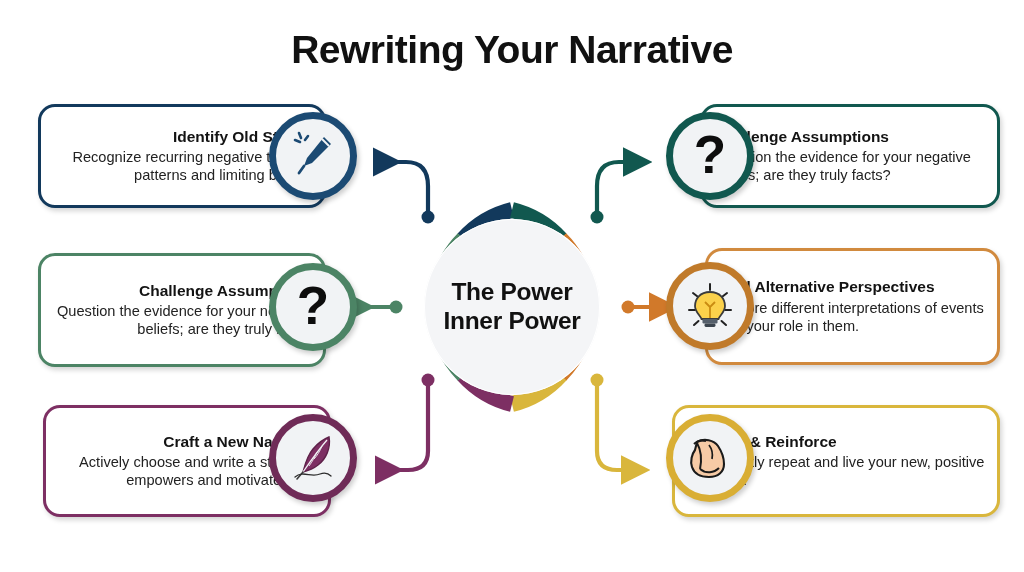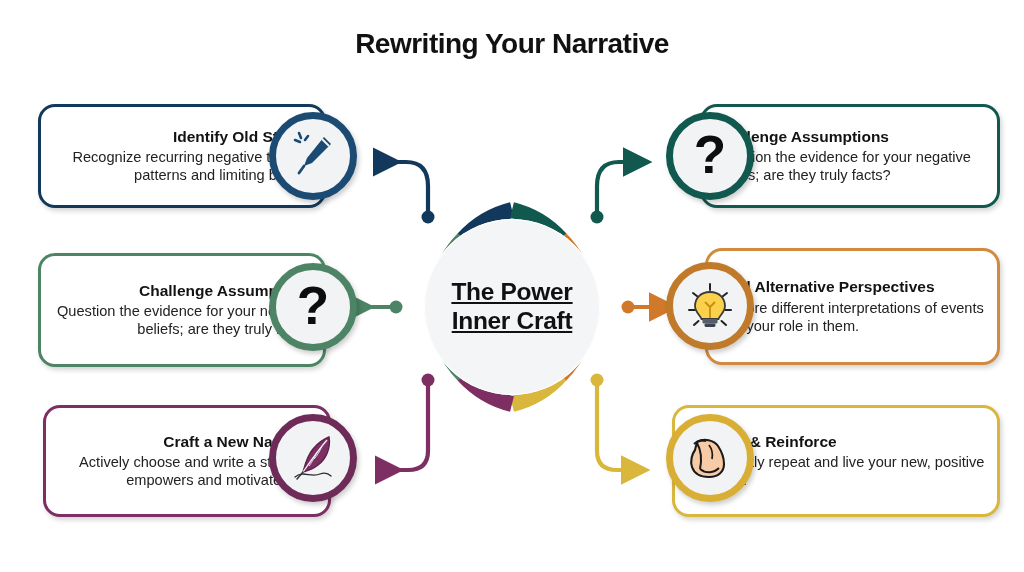--- a/index.html
+++ b/index.html
@@ -17,21 +17,21 @@
     background: #ffffff;
   }
 
   
   #page-title {
     position: absolute;
     top: 28px;
     left: 0;
     width: 1024px;
     text-align: center;
-    font-size: 28px;
+    font-size: 39px;
     font-weight: bold;
     letter-spacing: -0.5px;
     color: #111111;
   }
 
   
   #connectors {
     position: absolute;
     top: 0; left: 0;
     width: 1024px; height: 572px;
@@ -58,21 +58,20 @@
     justify-content: center;
     box-shadow: inset 0 0 0 1px #ffffff;
   }
   #hub-label {
     font-size: 24.5px;
     font-weight: bold;
     line-height: 1.18;
     text-align: center;
     color: #111111;
     letter-spacing: -0.3px;
-    text-decoration: underline;
   }
 
   
   .card {
     position: absolute;
     background: #ffffff;
     border-radius: 17px;
     border-style: solid;
     border-width: 3px;
     box-shadow: 2px 3px 5px rgba(0,0,0,0.17);
@@ -227,21 +226,21 @@
         <path d="M 154.5 174.1 A 97 97 0 0 1 106 203" stroke="#d9b63c"></path>
 
         <path d="M 106 203 A 97 97 0 0 1 57.5 174.1" stroke="#7d2f63"></path>
 
         <path d="M 57.5 174.1 A 97 97 0 0 1 57.5 37.9" stroke="#4c8465"></path>
       </g>
     </svg>
     <div id="hub-inner">
       <div id="hub-label">
         <div>The Power</div>
-        <div>Inner Craft</div>
+        <div>Inner Power</div>
       </div>
     </div>
   </div>
 
   <div class="card left" id="card-1">
     <div class="card-body">
       <div class="card-title">Identify Old Stories</div>
       <div class="card-desc">Recognize recurring negative thought patterns and limiting beliefs.</div>
     </div>
   </div>

